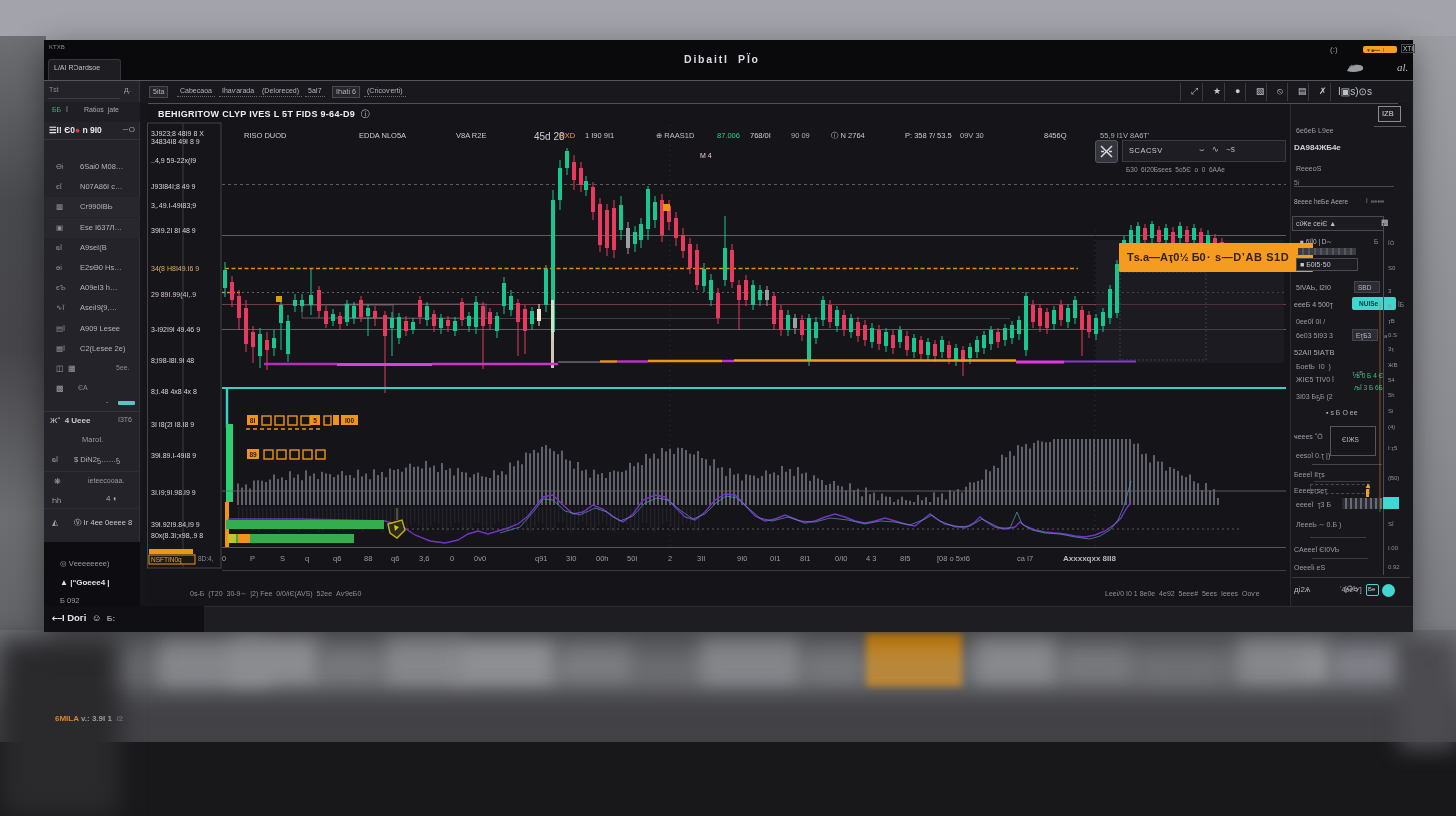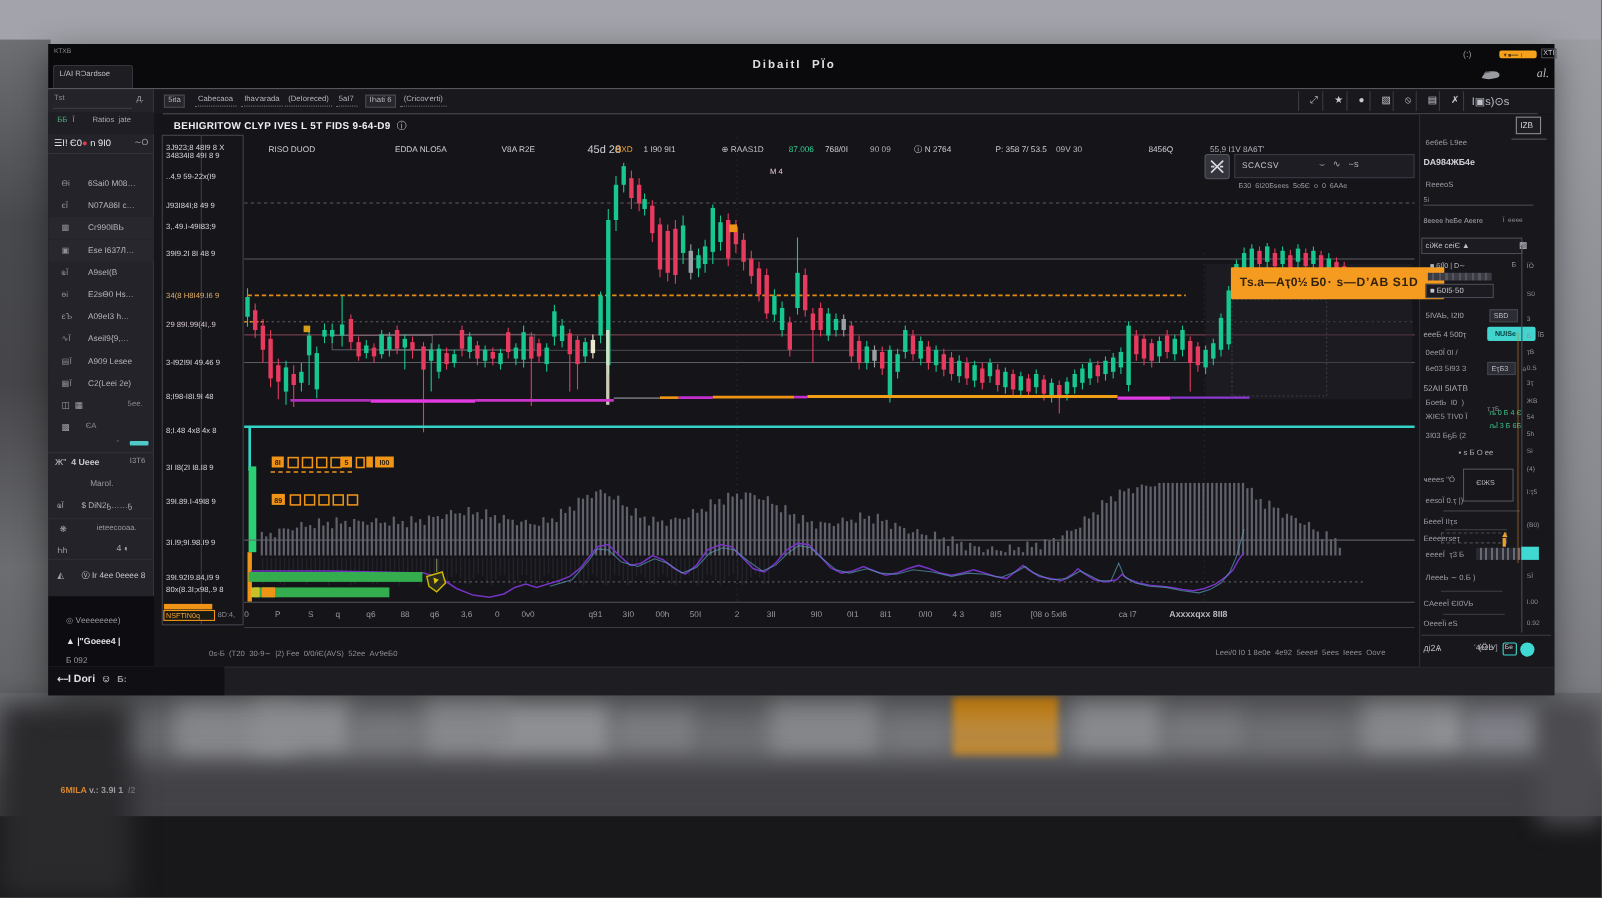--- a/index.html
+++ b/index.html
@@ -89,21 +89,21 @@
     <div class="txt" style="left:1056px;top:91px;font-size:7.5px;color:#b0b0b8">55,9 I1V 8A6T'</div>
     <div class="txt" style="left:1121px;top:108px;font-size:7.5px;color:#f0a028">A23 N</div>
     <div class="abs" style="left:0;top:41px;width:96px;height:524px;background:#232329;border-right:1px solid #33333a"></div>
     <div class="txt" style="left:5px;top:46px;font-size:7px;color:#8a8a92">Tѕt</div>
     <div class="txt" style="left:80px;top:45px;font-size:8px;color:#9a9aa2">д.</div>
     <div class="abs" style="left:4px;top:58px;width:72px;height:1px;background:#3c3c44"></div>
     <div class="abs" style="left:0px;top:62px;width:96px;height:20px;background:#1e1e24"></div>
     <div class="txt" style="left:8px;top:66px;font-size:7px;color:#4fae7a">ББ</div>
     <div class="txt" style="left:22px;top:66px;font-size:7px;color:#9a9aa2">Ї</div>
     <div class="txt" style="left:40px;top:66px;font-size:7px;color:#a8a8b0">Rаtіоѕ&nbsp; јаtе</div>
-    <div class="txt" style="left:5px;top:85px;font-size:8.5px;color:#e8e8ec;font-weight:normal">☰I! Є0<span style="color:#e03a4e">●</span> n 9I0</div>
+    <div class="txt" style="left:5px;top:85px;font-size:8.5px;color:#e8e8ec;font-weight:bold">☰I! Є0<span style="color:#e03a4e">●</span> n 9I0</div>
     <div class="txt" style="left:78px;top:85px;font-size:8px;color:#9a9aa2">∼O</div>
     <div class="abs" style="left:0px;top:99px;width:96px;height:1px;background:#32323a"></div>
     <div class="txt" style="left:12px;top:122px;font-size:7.5px;color:#8f8f99">Өі</div>
     <div class="txt" style="left:36px;top:122px;font-size:7.5px;color:#b4b4bd">6Ѕаі0 М08…</div>
     <div class="txt" style="left:12px;top:142px;font-size:7.5px;color:#8f8f99">єЇ</div>
     <div class="txt" style="left:36px;top:142px;font-size:7.5px;color:#b4b4bd">N07A86І с…</div>
     <div class="abs" style="left:0px;top:157px;width:96px;height:20px;background:#27272d"></div>
     <div class="txt" style="left:12px;top:162px;font-size:7.5px;color:#8f8f99">▩</div>
     <div class="txt" style="left:36px;top:162px;font-size:7.5px;color:#b4b4bd">Cг990IВЬ</div>
     <div class="abs" style="left:0px;top:178px;width:96px;height:20px;background:#27272d"></div>
@@ -113,21 +113,21 @@
     <div class="txt" style="left:36px;top:203px;font-size:7.5px;color:#b4b4bd">A9ѕеI(В</div>
     <div class="txt" style="left:12px;top:223px;font-size:7.5px;color:#8f8f99">өі</div>
     <div class="txt" style="left:36px;top:223px;font-size:7.5px;color:#b4b4bd">E2ѕӨ0 Нѕ…</div>
     <div class="txt" style="left:12px;top:243px;font-size:7.5px;color:#8f8f99">єЪ</div>
     <div class="txt" style="left:36px;top:243px;font-size:7.5px;color:#b4b4bd">A09еI3 һ…</div>
     <div class="txt" style="left:12px;top:263px;font-size:7.5px;color:#8f8f99">∿Ї</div>
     <div class="txt" style="left:36px;top:263px;font-size:7.5px;color:#b4b4bd">AѕеіI9{9,…</div>
     <div class="txt" style="left:12px;top:284px;font-size:7.5px;color:#8f8f99">▤Ї</div>
     <div class="txt" style="left:36px;top:284px;font-size:7.5px;color:#b4b4bd">A909 Lеѕее</div>
     <div class="txt" style="left:12px;top:304px;font-size:7.5px;color:#8f8f99">▦Ї</div>
-    <div class="txt" style="left:36px;top:304px;font-size:7.5px;color:#b4b4bd">C2(Lееі 2е)</div>
+    <div class="txt" style="left:36px;top:304px;font-size:7.5px;color:#b4b4bd">C2(Lеѕее 2е)</div>
     <div class="txt" style="left:12px;top:324px;font-size:8px;color:#9f9fa9">◫&nbsp;&nbsp;▦</div>
     <div class="txt" style="left:72px;top:324px;font-size:7px;color:#8a8a92">5ее.</div>
     <div class="txt" style="left:12px;top:344px;font-size:8px;color:#9f9fa9">▩</div>
     <div class="txt" style="left:34px;top:344px;font-size:7px;color:#8a8a92">ЄА</div>
     <div class="txt" style="left:62px;top:358px;font-size:7px;color:#9a9aa2">-</div>
     <div class="abs" style="left:74px;top:361px;width:17px;height:4px;background:#4fc8c8;border-radius:1px"></div>
     <div class="abs" style="left:0px;top:371px;width:96px;height:1px;background:#32323a"></div>
     <div class="txt" style="left:6px;top:376px;font-size:8px;color:#c8c8d0">Жʺ&nbsp;&nbsp;<b>4 Uеее</b></div>
     <div class="txt" style="left:74px;top:376px;font-size:7px;color:#9a9aa2">I3T6</div>
     <div class="txt" style="left:38px;top:395px;font-size:7.5px;color:#9a9aa2">MагоI.</div>

